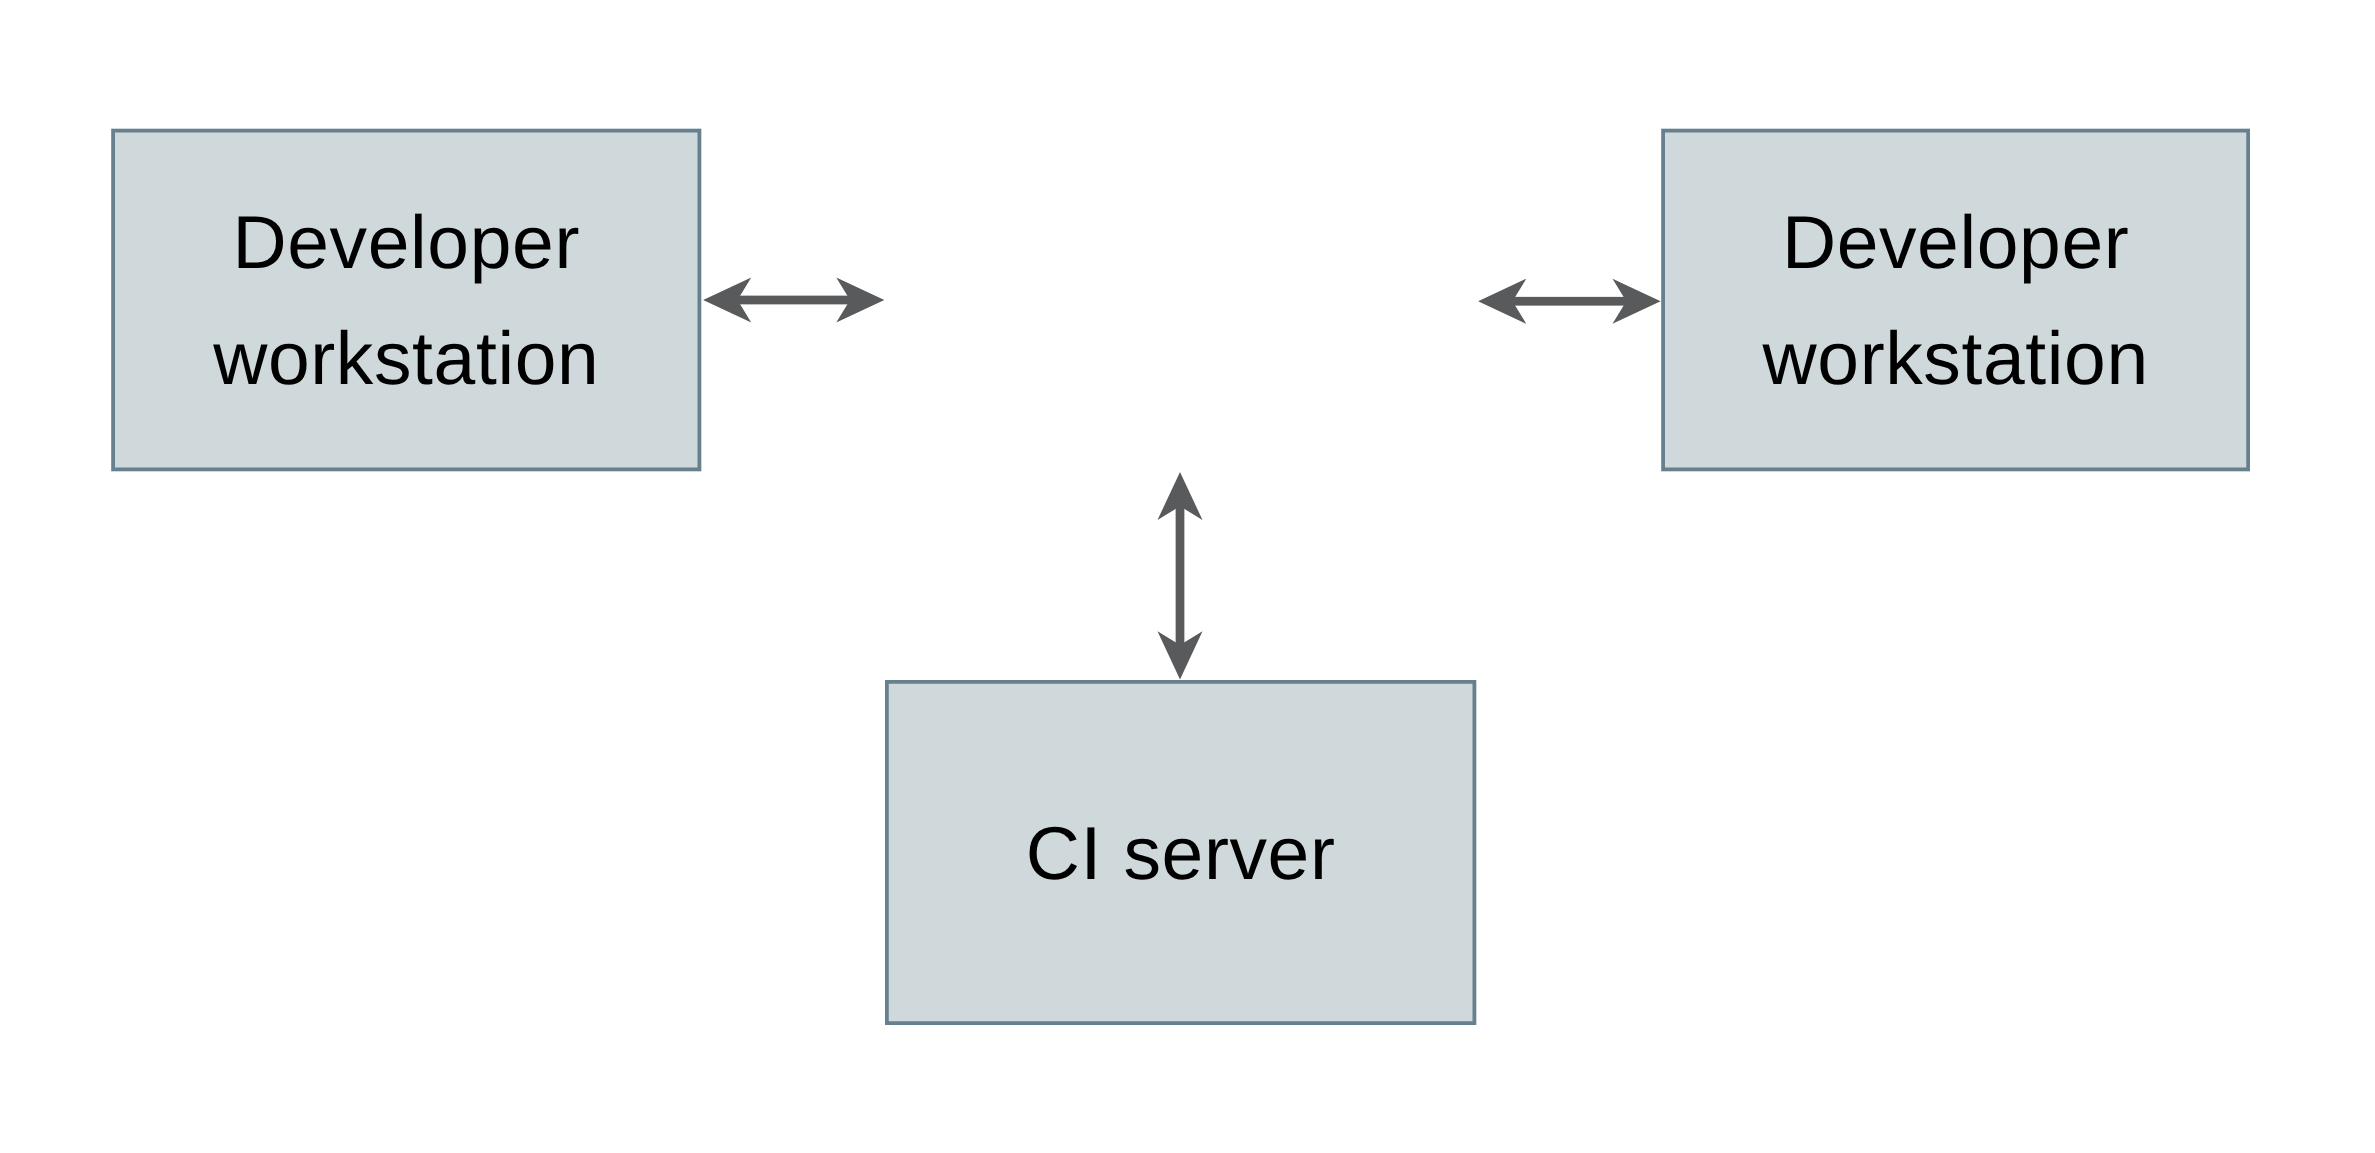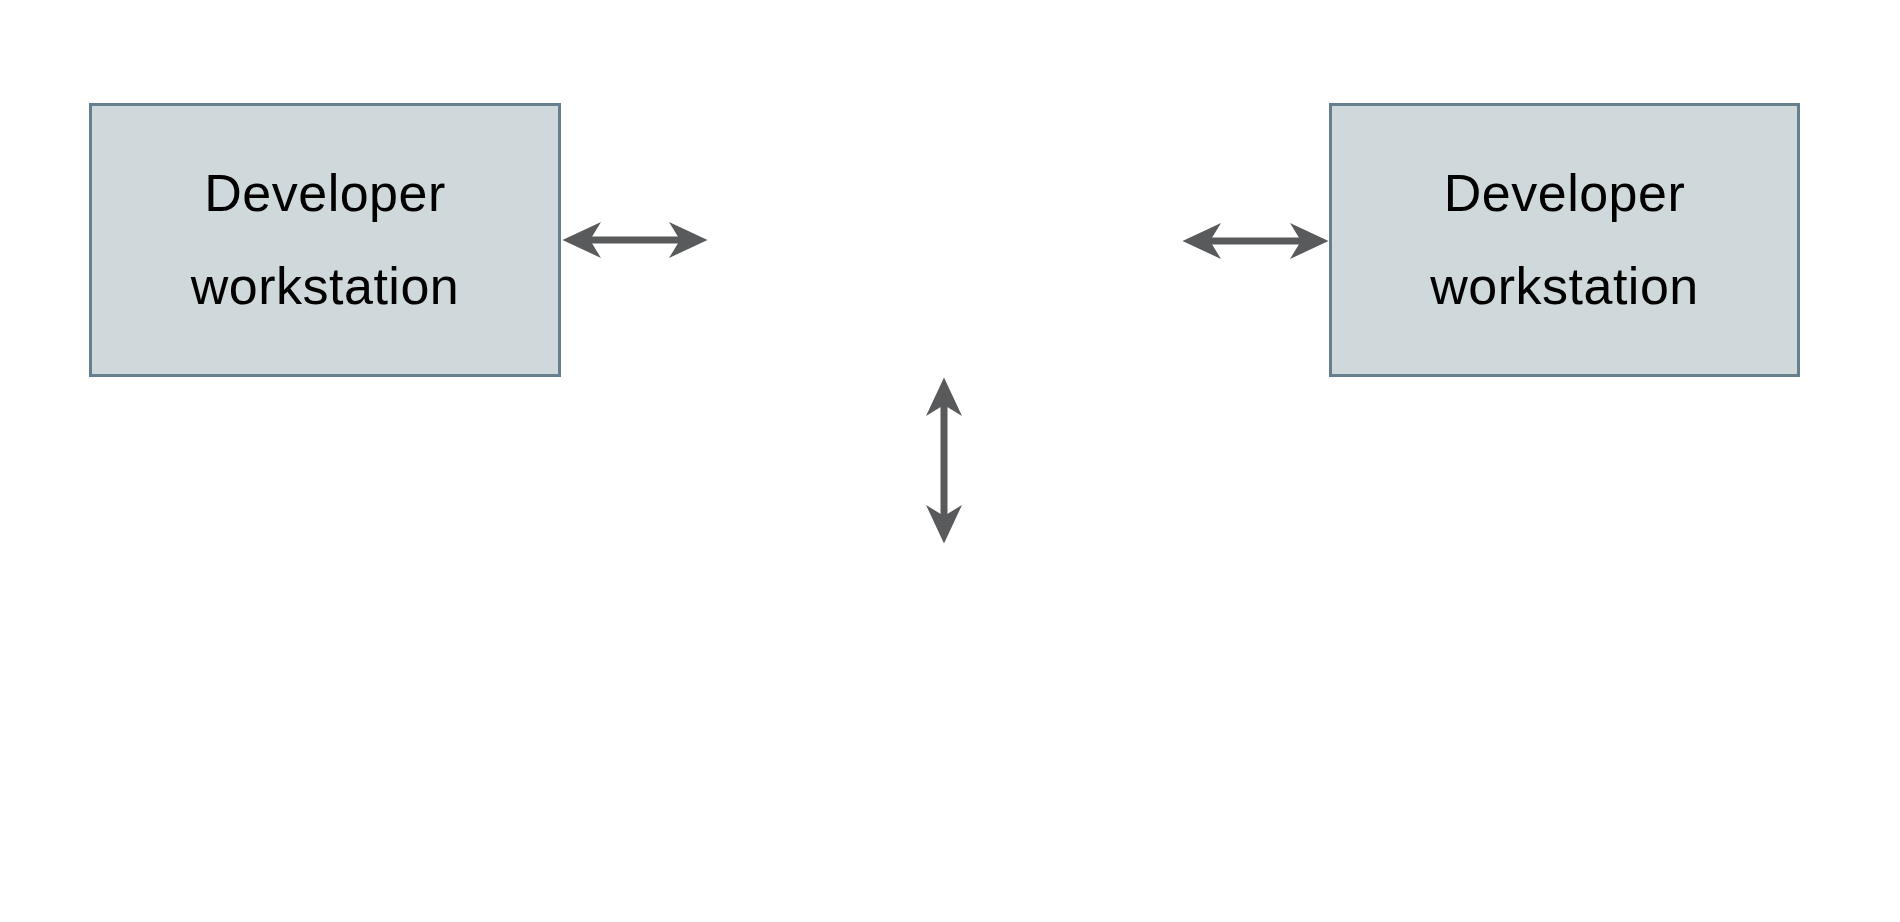--- a/index.html
+++ b/index.html
@@ -20,21 +20,21 @@
     box-sizing: border-box;
     background: var(--color-node-fill, #cfd8da);
     border: 3px solid var(--color-node-border, #66808e);
     display: flex;
     align-items: center;
     justify-content: center;
     text-align: center;
   }
   .node-label {
     color: var(--color-text, #000000);
-    font-size: 52px;
+    font-size: 60px;
     line-height: 93px;
     white-space: pre-line;
     letter-spacing: 0.5px;
   }
   .node-dev-left   { left: 89px;   top: 103px; width: 472px; height: 274px; }
   .node-cache      { left: 709px;  top: 103px; width: 472px; height: 274px; }
   .node-dev-right  { left: 1329px; top: 103px; width: 471px; height: 274px; }
   .node-ci         { left: 708px;  top: 544px; width: 473px; height: 276px; }
 
   .arrow { position: absolute; display: block; }
@@ -52,20 +52,23 @@
     <span class="node-label">Developer
 workstation</span>
   </div>
 
 
   <div class="node node-dev-right">
     <span class="node-label">Developer
 workstation</span>
   </div>
 
+  <div class="node node-ci">
+    <span class="node-label">CI server</span>
+  </div>
 
   <svg class="arrow arrow-left" width="146" height="40" viewBox="0 0 146 40" aria-hidden="true">
     <polygon points="0.5,20 39,2 28,20 39,38"></polygon>
     <rect x="26" y="16.5" width="94" height="7"></rect>
     <polygon points="145.5,20 107,2 118,20 107,38"></polygon>
   </svg>
 
   <svg class="arrow arrow-right" width="147" height="40" viewBox="0 0 147 40" aria-hidden="true">
     <polygon points="0.5,20 39,2 28,20 39,38"></polygon>
     <rect x="26" y="16.5" width="95" height="7"></rect>

